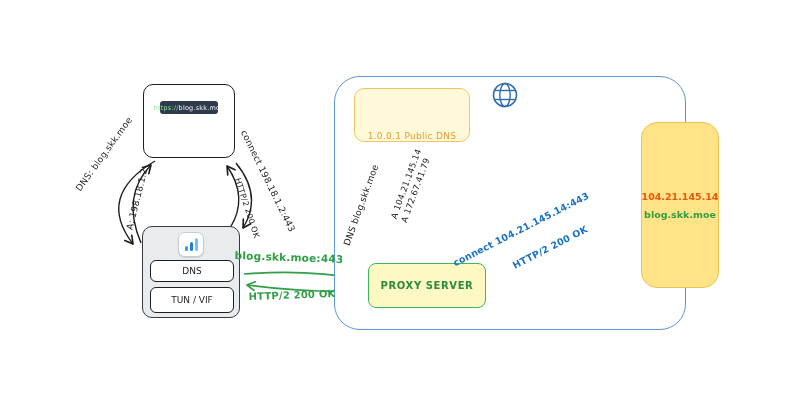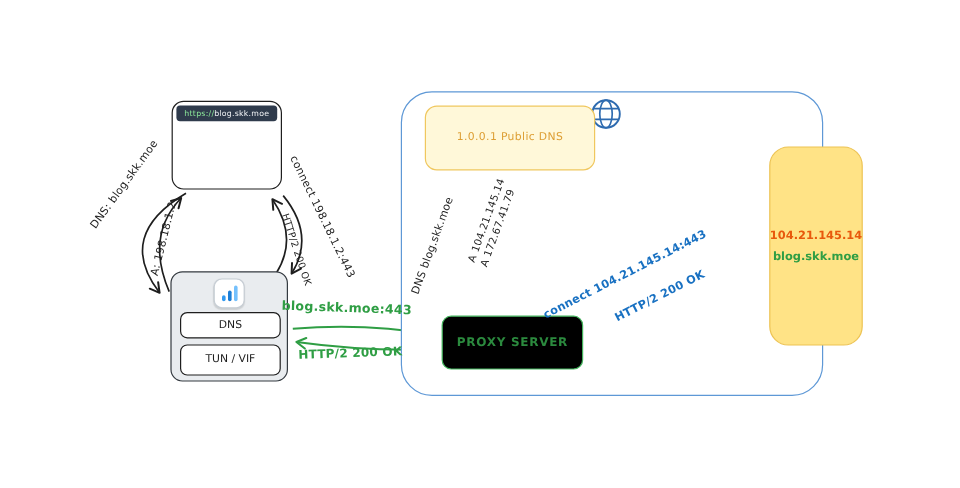--- a/index.html
+++ b/index.html
@@ -22,21 +22,21 @@
   #lbl-ok-l    {left:247px;top:208px;font-size:8px;transform:translate(-50%,-50%) rotate(72deg);}
   #lbl-green-rq{left:289px;top:257px;font-size:10.5px;font-weight:bold;color:#2f9e44;transform:translate(-50%,-50%) rotate(2deg);}
   #lbl-green-rs{left:292px;top:295px;font-size:10px;font-weight:bold;color:#2f9e44;transform:translate(-50%,-50%) rotate(-2deg);}
   #lbl-cdns-q  {left:361px;top:205px;transform:translate(-50%,-50%) rotate(-70deg);}
   #lbl-cdns-a  {left:412px;top:186px;font-size:8.5px;line-height:1.35;transform:translate(-50%,-50%) rotate(-70deg);}
   #lbl-cdns-a span{display:block;}
   #lbl-blue-cn {left:521px;top:229px;font-size:9.5px;font-weight:bold;color:#1971c2;transform:translate(-50%,-50%) rotate(-27deg);}
   #lbl-blue-ok {left:550px;top:247px;font-size:9.5px;font-weight:bold;color:#1971c2;transform:translate(-50%,-50%) rotate(-27deg);}
 
   
-  .browser{left:143px;top:84px;width:92px;height:74px;border:1.6px solid #1e1e1e;border-radius:10px;background:#fff;padding:3px;}
+  .browser{left:143px;top:84px;width:92px;height:74px;border:1.6px solid #1e1e1e;border-radius:10px;background:#fff;padding:16px;}
   .urlbar{height:13px;border-radius:3px;background:#2f3b4c;display:flex;align-items:center;justify-content:center;
           font-size:6.5px;letter-spacing:.2px;}
   .urlbar .proto{color:#8ce99a;}
   .urlbar .host{color:#f1f3f5;}
 
   
   .device{left:142px;top:226px;width:98px;height:92px;background:#e9ecef;border:1.6px solid #343a40;border-radius:10px;}
   .app-icon{position:absolute;left:50%;top:5px;transform:translateX(-50%);width:26px;height:25px;background:#fff;
             border:1px solid #c6cdd4;border-radius:7px;display:flex;align-items:flex-end;justify-content:center;gap:2px;padding-bottom:5px;
             box-shadow:0 1px 1px rgba(0,0,0,.12);}
@@ -47,23 +47,23 @@
   .subbox{position:absolute;left:7px;width:84px;background:#ffffff;border:1.3px solid #1e1e1e;border-radius:6px;
           display:flex;align-items:center;justify-content:center;font-size:9px;}
   .subbox.dns{top:33px;height:22px;}
   .subbox.tun{top:60px;height:26px;}
 
   
   .cloud{left:334px;top:76px;width:352px;height:254px;border:1.5px solid #5e98d6;border-radius:26px;background:#ffffff;}
   .globe{left:491px;top:81px;width:28px;height:28px;}
 
   
-  .pubdns{left:354px;top:88px;width:142px;height:54px;background:#fff8d9;border:1.6px solid #f0c75e;border-radius:10px;
-          display:flex;align-items:center;justify-content:center;font-size:9px;color:#dd9e33;letter-spacing:.3px;}
-  .proxy{left:368px;top:263px;width:118px;height:45px;background:#000000;border:1.6px solid #43b35c;border-radius:8px;
+  .pubdns{left:354px;top:88px;width:116px;height:54px;background:#fff8d9;border:1.6px solid #f0c75e;border-radius:10px;
+          display:flex;align-items:flex-end;justify-content:center;font-size:9px;color:#dd9e33;letter-spacing:.3px;}
+  .proxy{left:368px;top:263px;width:118px;height:45px;background:#fef9c3;border:1.6px solid #43b35c;border-radius:8px;
          display:flex;align-items:center;justify-content:center;font-size:10px;font-weight:600;color:#2b8a3e;letter-spacing:.6px;}
   .origin{left:593px;top:122px;width:78px;height:166px;background:#ffe386;border:1.6px solid #edc353;border-radius:16px;
           display:flex;flex-direction:column;align-items:center;justify-content:center;gap:7px;margin-left:48px;}
   .origin .ip{font-size:9.5px;font-weight:bold;color:#e8590c;}
   .origin .host{font-size:9.5px;font-weight:bold;color:#2f9e44;}
 </style>
 </head>
 <body>
 
 <svg class="arrows" viewBox="0 0 800 407">

